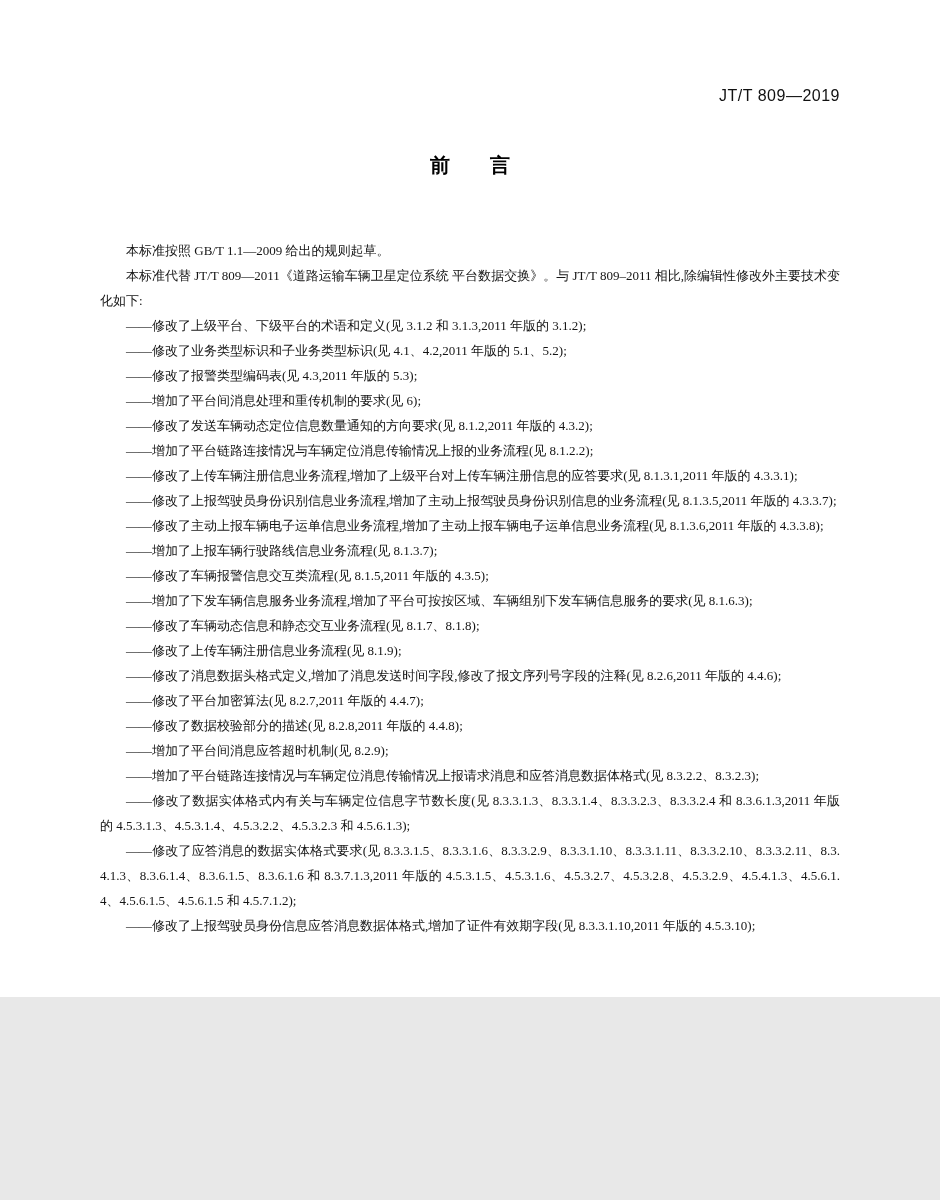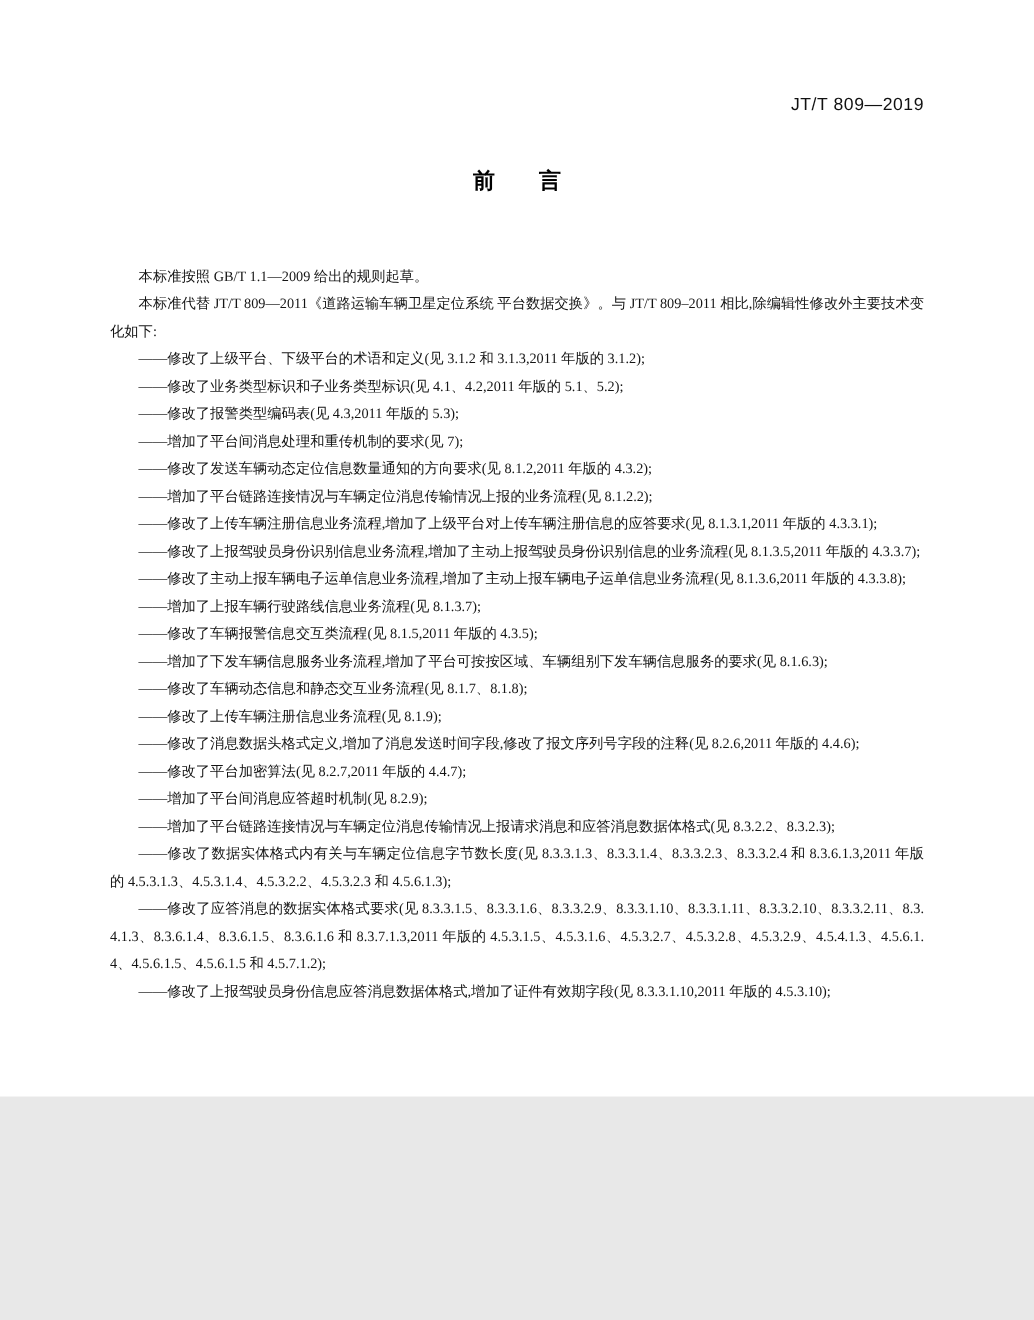--- a/index.html
+++ b/index.html
@@ -66,33 +66,34 @@
   <div class="header-code">JT/T 809—2019</div>
 
   <div class="doc-title">前　　言</div>
 
   <div class="foreword-body">
       <p>本标准按照 GB/T 1.1—2009 给出的规则起草。</p>
       <p>本标准代替 JT/T 809—2011《道路运输车辆卫星定位系统 平台数据交换》。与 JT/T 809–2011 相比,除编辑性修改外主要技术变化如下:</p>
       <p>——修改了上级平台、下级平台的术语和定义(见 3.1.2 和 3.1.3,2011 年版的 3.1.2);</p>
       <p>——修改了业务类型标识和子业务类型标识(见 4.1、4.2,2011 年版的 5.1、5.2);</p>
       <p>——修改了报警类型编码表(见 4.3,2011 年版的 5.3);</p>
-      <p>——增加了平台间消息处理和重传机制的要求(见 7);</p>
+      <p>——增加了平台间消息处理和重传机制的要求(见 6);</p>
       <p>——修改了发送车辆动态定位信息数量通知的方向要求(见 8.1.2,2011 年版的 4.3.2);</p>
       <p>——增加了平台链路连接情况与车辆定位消息传输情况上报的业务流程(见 8.1.2.2);</p>
       <p>——修改了上传车辆注册信息业务流程,增加了上级平台对上传车辆注册信息的应答要求(见 8.1.3.1,2011 年版的 4.3.3.1);</p>
       <p>——修改了上报驾驶员身份识别信息业务流程,增加了主动上报驾驶员身份识别信息的业务流程(见 8.1.3.5,2011 年版的 4.3.3.7);</p>
       <p>——修改了主动上报车辆电子运单信息业务流程,增加了主动上报车辆电子运单信息业务流程(见 8.1.3.6,2011 年版的 4.3.3.8);</p>
       <p>——增加了上报车辆行驶路线信息业务流程(见 8.1.3.7);</p>
       <p>——修改了车辆报警信息交互类流程(见 8.1.5,2011 年版的 4.3.5);</p>
       <p>——增加了下发车辆信息服务业务流程,增加了平台可按按区域、车辆组别下发车辆信息服务的要求(见 8.1.6.3);</p>
       <p>——修改了车辆动态信息和静态交互业务流程(见 8.1.7、8.1.8);</p>
       <p>——修改了上传车辆注册信息业务流程(见 8.1.9);</p>
       <p>——修改了消息数据头格式定义,增加了消息发送时间字段,修改了报文序列号字段的注释(见 8.2.6,2011 年版的 4.4.6);</p>
       <p>——修改了平台加密算法(见 8.2.7,2011 年版的 4.4.7);</p>
+      <p>——修改了数据校验部分的描述(见 8.2.8,2011 年版的 4.4.8);</p>
       <p>——增加了平台间消息应答超时机制(见 8.2.9);</p>
       <p>——增加了平台链路连接情况与车辆定位消息传输情况上报请求消息和应答消息数据体格式(见 8.3.2.2、8.3.2.3);</p>
       <p>——修改了数据实体格式内有关与车辆定位信息字节数长度(见 8.3.3.1.3、8.3.3.1.4、8.3.3.2.3、8.3.3.2.4 和 8.3.6.1.3,2011 年版的 4.5.3.1.3、4.5.3.1.4、4.5.3.2.2、4.5.3.2.3 和 4.5.6.1.3);</p>
       <p>——修改了应答消息的数据实体格式要求(见 8.3.3.1.5、8.3.3.1.6、8.3.3.2.9、8.3.3.1.10、8.3.3.1.11、8.3.3.2.10、8.3.3.2.11、8.3.4.1.3、8.3.6.1.4、8.3.6.1.5、8.3.6.1.6 和 8.3.7.1.3,2011 年版的 4.5.3.1.5、4.5.3.1.6、4.5.3.2.7、4.5.3.2.8、4.5.3.2.9、4.5.4.1.3、4.5.6.1.4、4.5.6.1.5、4.5.6.1.5 和 4.5.7.1.2);</p>
       <p>——修改了上报驾驶员身份信息应答消息数据体格式,增加了证件有效期字段(见 8.3.3.1.10,2011 年版的 4.5.3.10);</p>
     </div>
 
   <div class="page-number">Ⅲ</div>
 
 </div>

